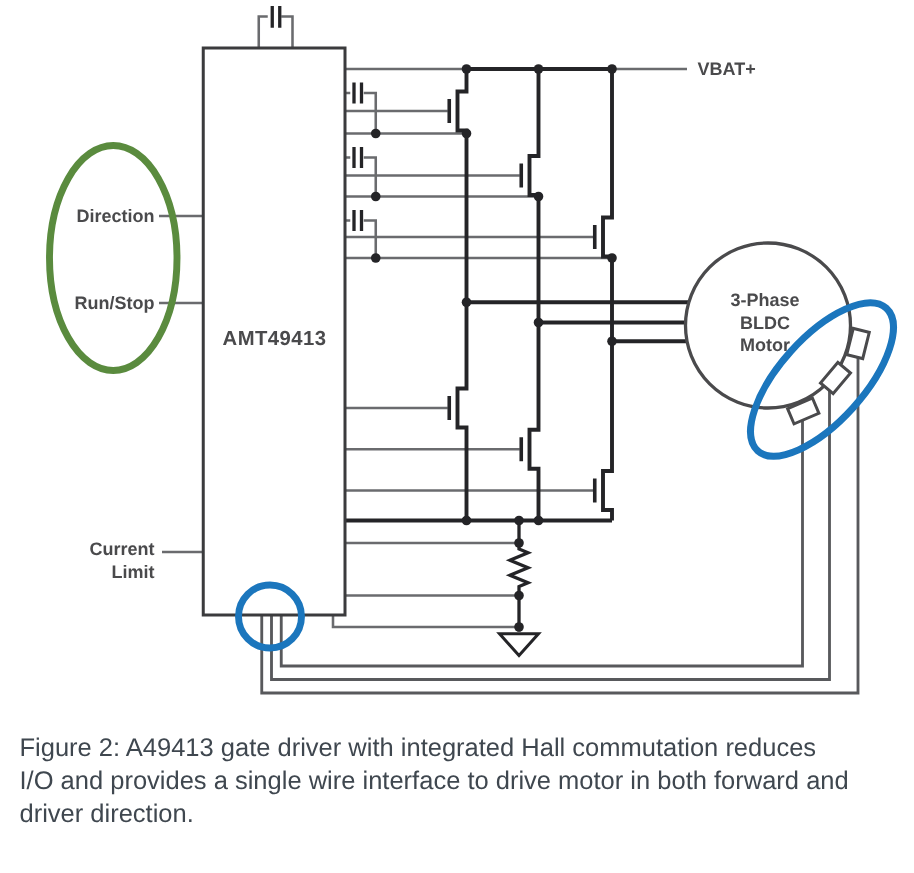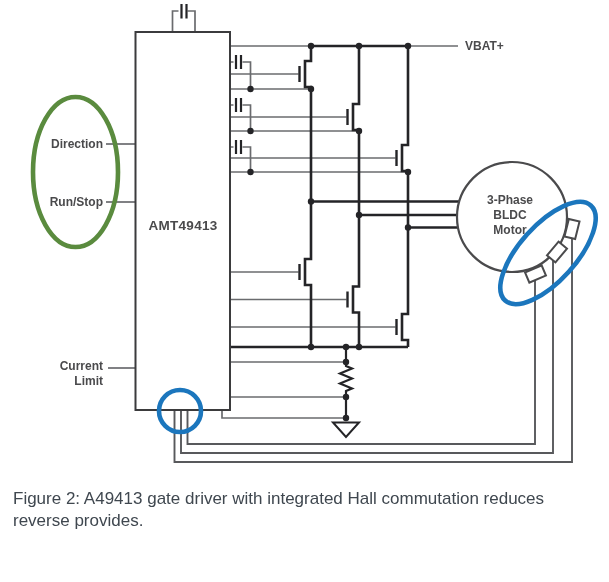--- a/index.html
+++ b/index.html
@@ -149,16 +149,17 @@
 
     <text class="lbl12" x="103" y="148" text-anchor="end">Direction</text>
     <text class="lbl12" x="103" y="206" text-anchor="end">Run/Stop</text>
     <text class="lbl12" x="103" y="370" text-anchor="end">Current</text>
     <text class="lbl12" x="103" y="385" text-anchor="end">Limit</text>
     <text class="lbl12" x="465" y="50" text-anchor="start" font-size="12.5">VBAT+</text>
   </svg>
 
   <div class="caption">
     <div>Figure 2: A49413 gate driver with integrated Hall commutation reduces</div>
-    <div>reverse provides.</div>
+    <div>I/O and provides a single wire interface to drive motor in both forward and</div>
+    <div>driver direction.</div>
   </div>
 
 </div>
 
 </body></html>

